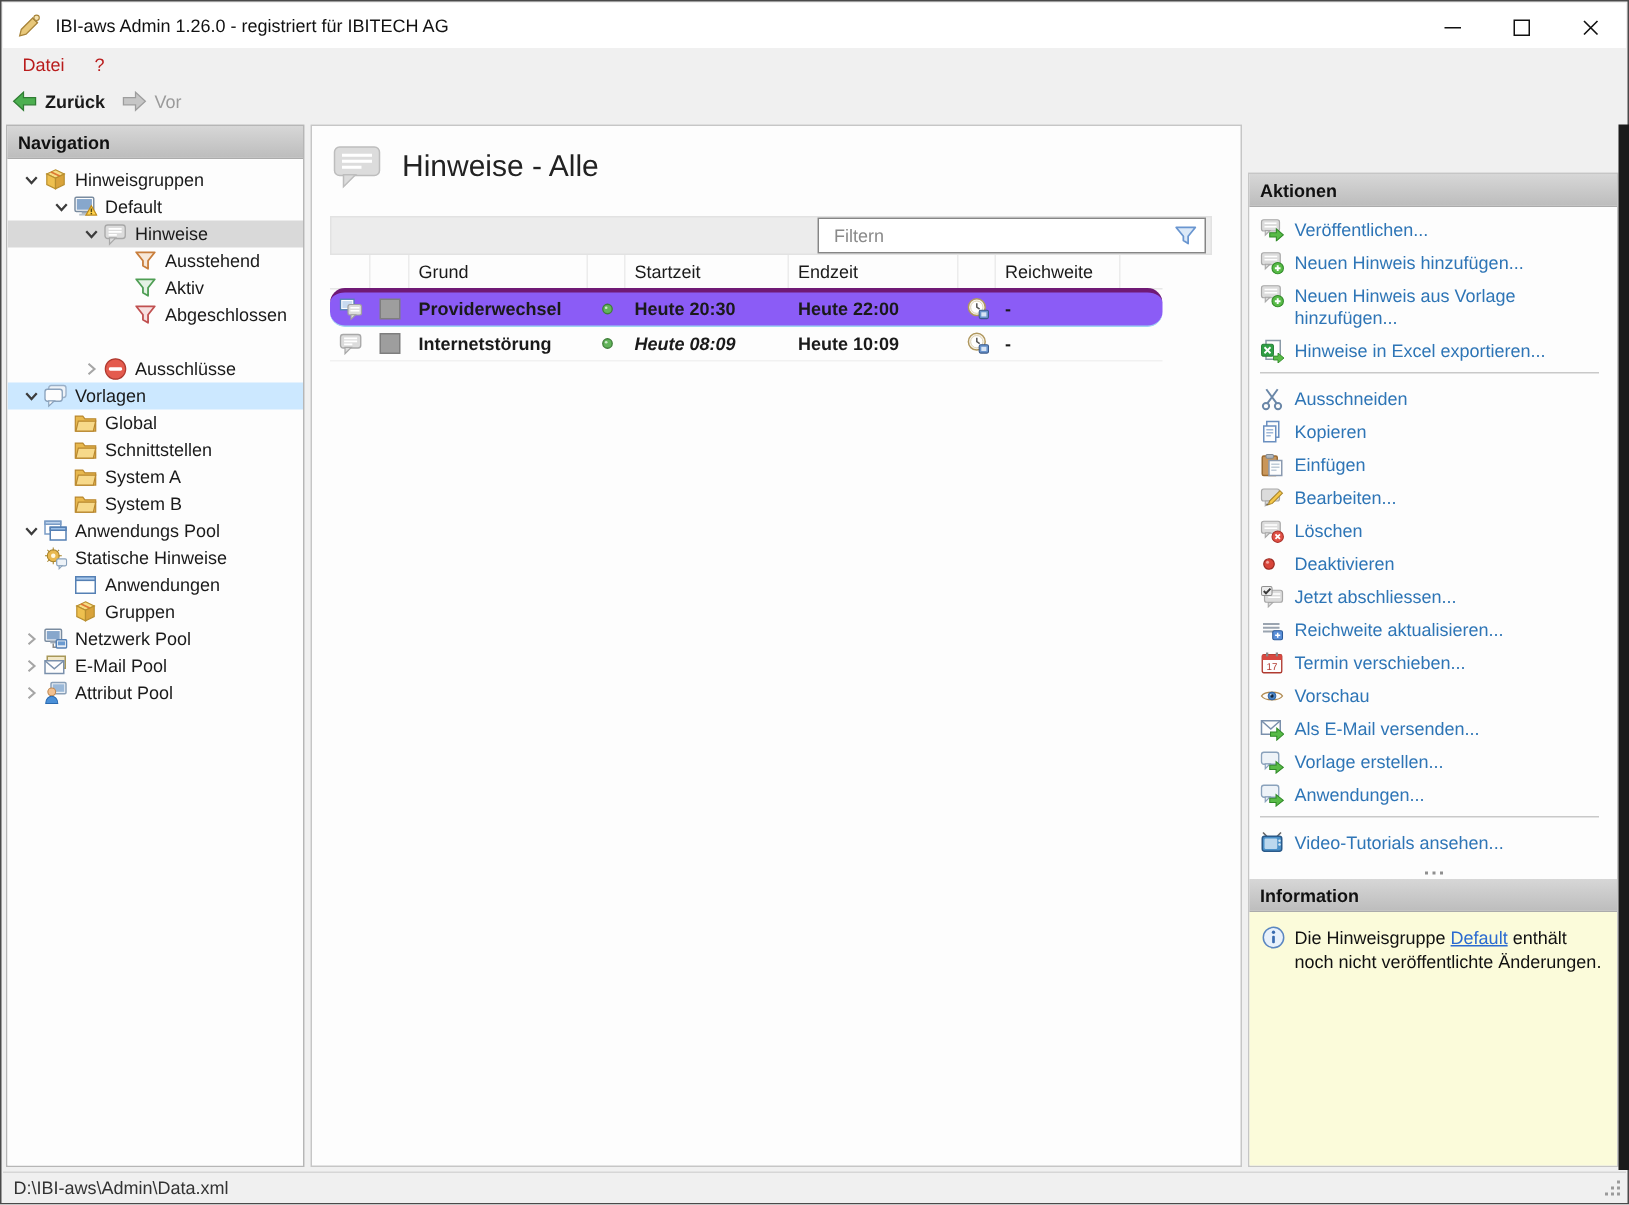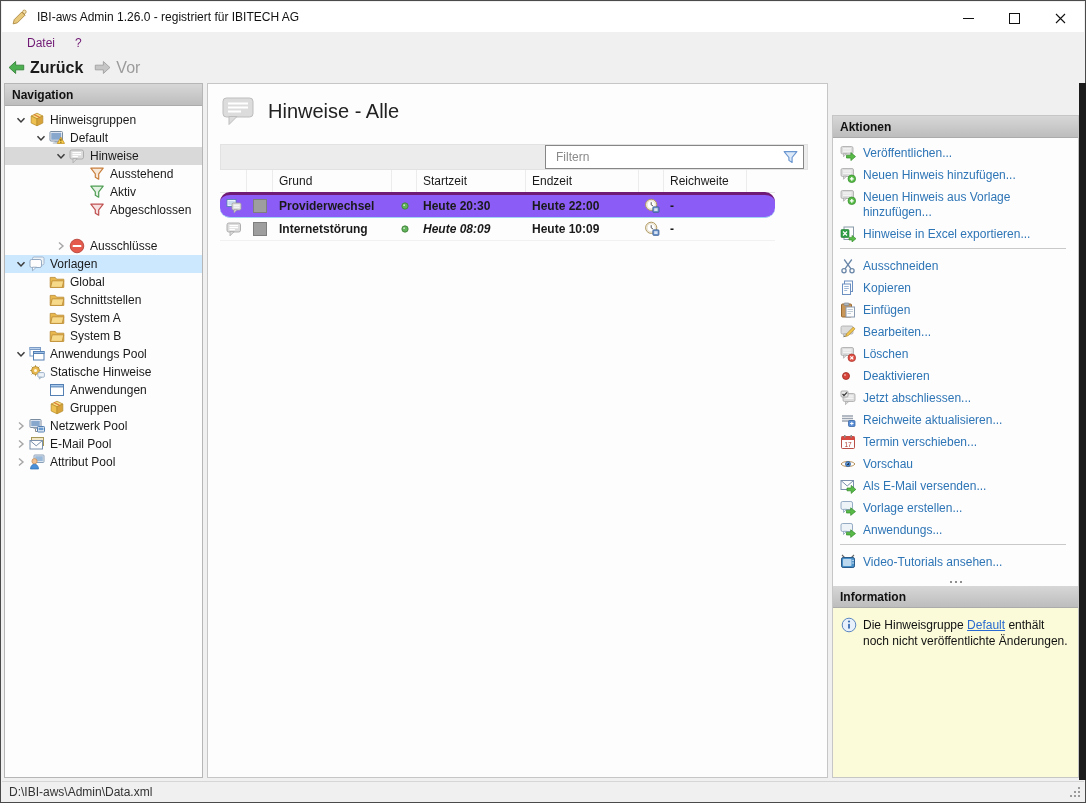--- a/index.html
+++ b/index.html
@@ -14,25 +14,25 @@
   .titlebar{position:absolute;left:1px;top:1px;right:1px;height:30px;background:#ffffff;display:flex;align-items:center;}
   .app-icon{width:17px;height:17px;margin-left:9px;flex:0 0 17px;}
   .title-text{font-size:12px;color:#111;margin-left:9px;}
   .win-btns{position:absolute;right:1px;top:1px;height:30px;display:flex;}
   .win-btn{width:46px;height:30px;display:flex;align-items:center;justify-content:center;background:#fff;}
   .glyph-min{width:11px;height:1px;background:#111;}
   .glyph-max{width:9px;height:9px;border:1px solid #111;background:#fff;}
   .glyph-close{width:11px;height:11px;}
 
   
-  .menubar{position:absolute;left:1px;top:31px;right:1px;height:22px;background:#f0f0f0;display:flex;align-items:center;font-size:12px;color:#701a75;padding-left:12px;}
+  .menubar{position:absolute;left:1px;top:31px;right:1px;height:22px;background:#f0f0f0;display:flex;align-items:center;font-size:12px;color:#b91c1c;}
   .menu-item{padding:3px 10px;}
   .menu-item:first-child{margin-left:3px;}
   .toolbar{position:absolute;left:1px;top:53px;right:1px;height:27px;background:#f0f0f0;display:flex;align-items:center;}
-  .tool-btn{display:flex;align-items:center;gap:4px;padding:0 5px;height:24px;font-size:16px;}
+  .tool-btn{display:flex;align-items:center;gap:4px;padding:0 5px;height:24px;font-size:12px;}
   .tool-btn .arr{width:19px;height:15px;}
   .lbl-back{font-weight:bold;color:#1a1a1a;}
   .lbl-fwd{color:#9b9b9b;}
 
   
   .panel-header{height:22px;background:linear-gradient(#d7d7d7,#bdbdbd);border-bottom:1px solid #ababab;
     font-weight:bold;font-size:12px;line-height:22px;padding-left:7px;color:#111;box-sizing:border-box;}
 
   
   .nav-panel{position:absolute;left:3px;top:82px;width:199px;bottom:24px;background:#fdfdfd;border:1px solid #b6b6b6;box-sizing:border-box;}
@@ -719,21 +719,21 @@
           <span class="action-label">Vorlage erstellen...</span>
         </div>
         <div class="action-row">
           <span class="action-icon">
             <svg viewBox="0 0 16 16">
               <rect x="1" y="1.5" width="11.5" height="8" rx="1.6" fill="#eef3f8" stroke="#8aa2bc" stroke-width=".9"></rect>
               <path d="M3.5 9.3v3.2l3.2-3.2Z" fill="#eef3f8" stroke="#8aa2bc" stroke-width=".8"></path>
               <path d="M6.5 10.2h4.2V7.8l4.8 3.8-4.8 3.8V13H6.5Z" fill="#58bb47" stroke="#2f8a27" stroke-width=".7"></path>
             </svg>
           </span>
-          <span class="action-label">Anwendungs...</span>
+          <span class="action-label">Anwendungen...</span>
         </div>
         <div class="action-sep"></div>
         <div class="action-row">
           <span class="action-icon">
             <svg viewBox="0 0 16 16">
               <path d="M4.5 3.5 2 1M11.5 3.5 14 1" stroke="#666" stroke-width="1.1" fill="none"></path>
               <rect x="1.5" y="3.5" width="13" height="10" rx="1.6" fill="#4a90c8" stroke="#2a5a8a"></rect>
               <rect x="3" y="5" width="8.5" height="7" rx=".8" fill="#bcd8ee"></rect>
               <circle cx="13" cy="6.5" r=".8" fill="#d8e8f4"></circle>
               <circle cx="13" cy="9" r=".8" fill="#d8e8f4"></circle>

